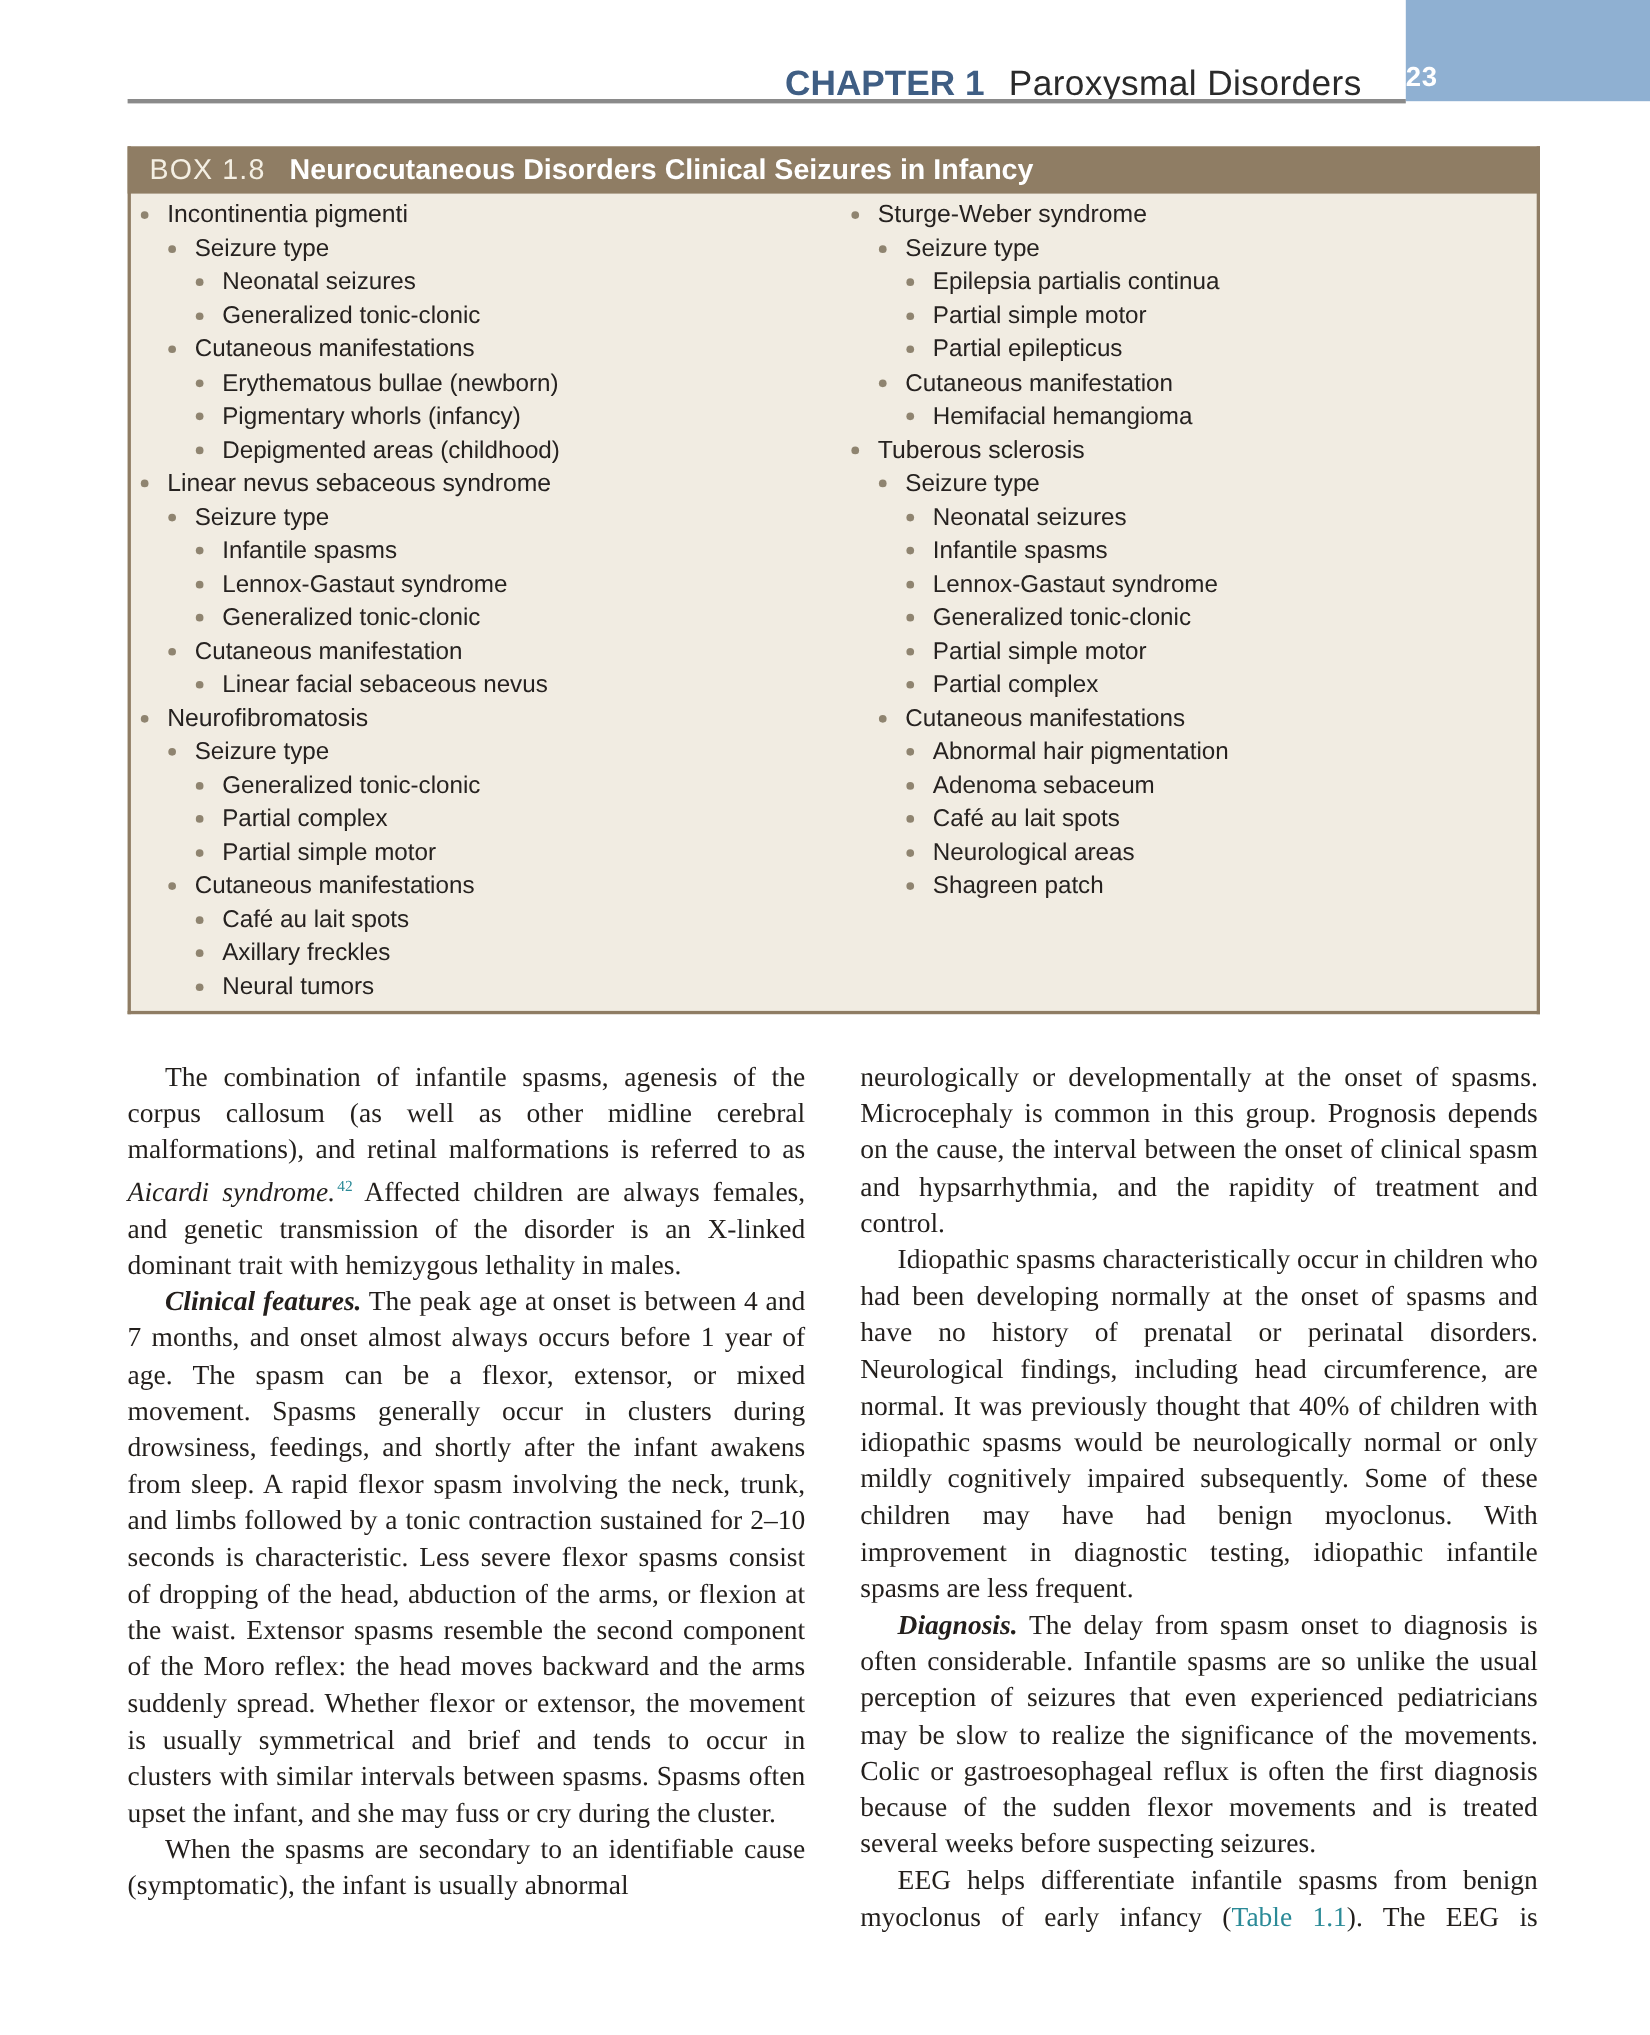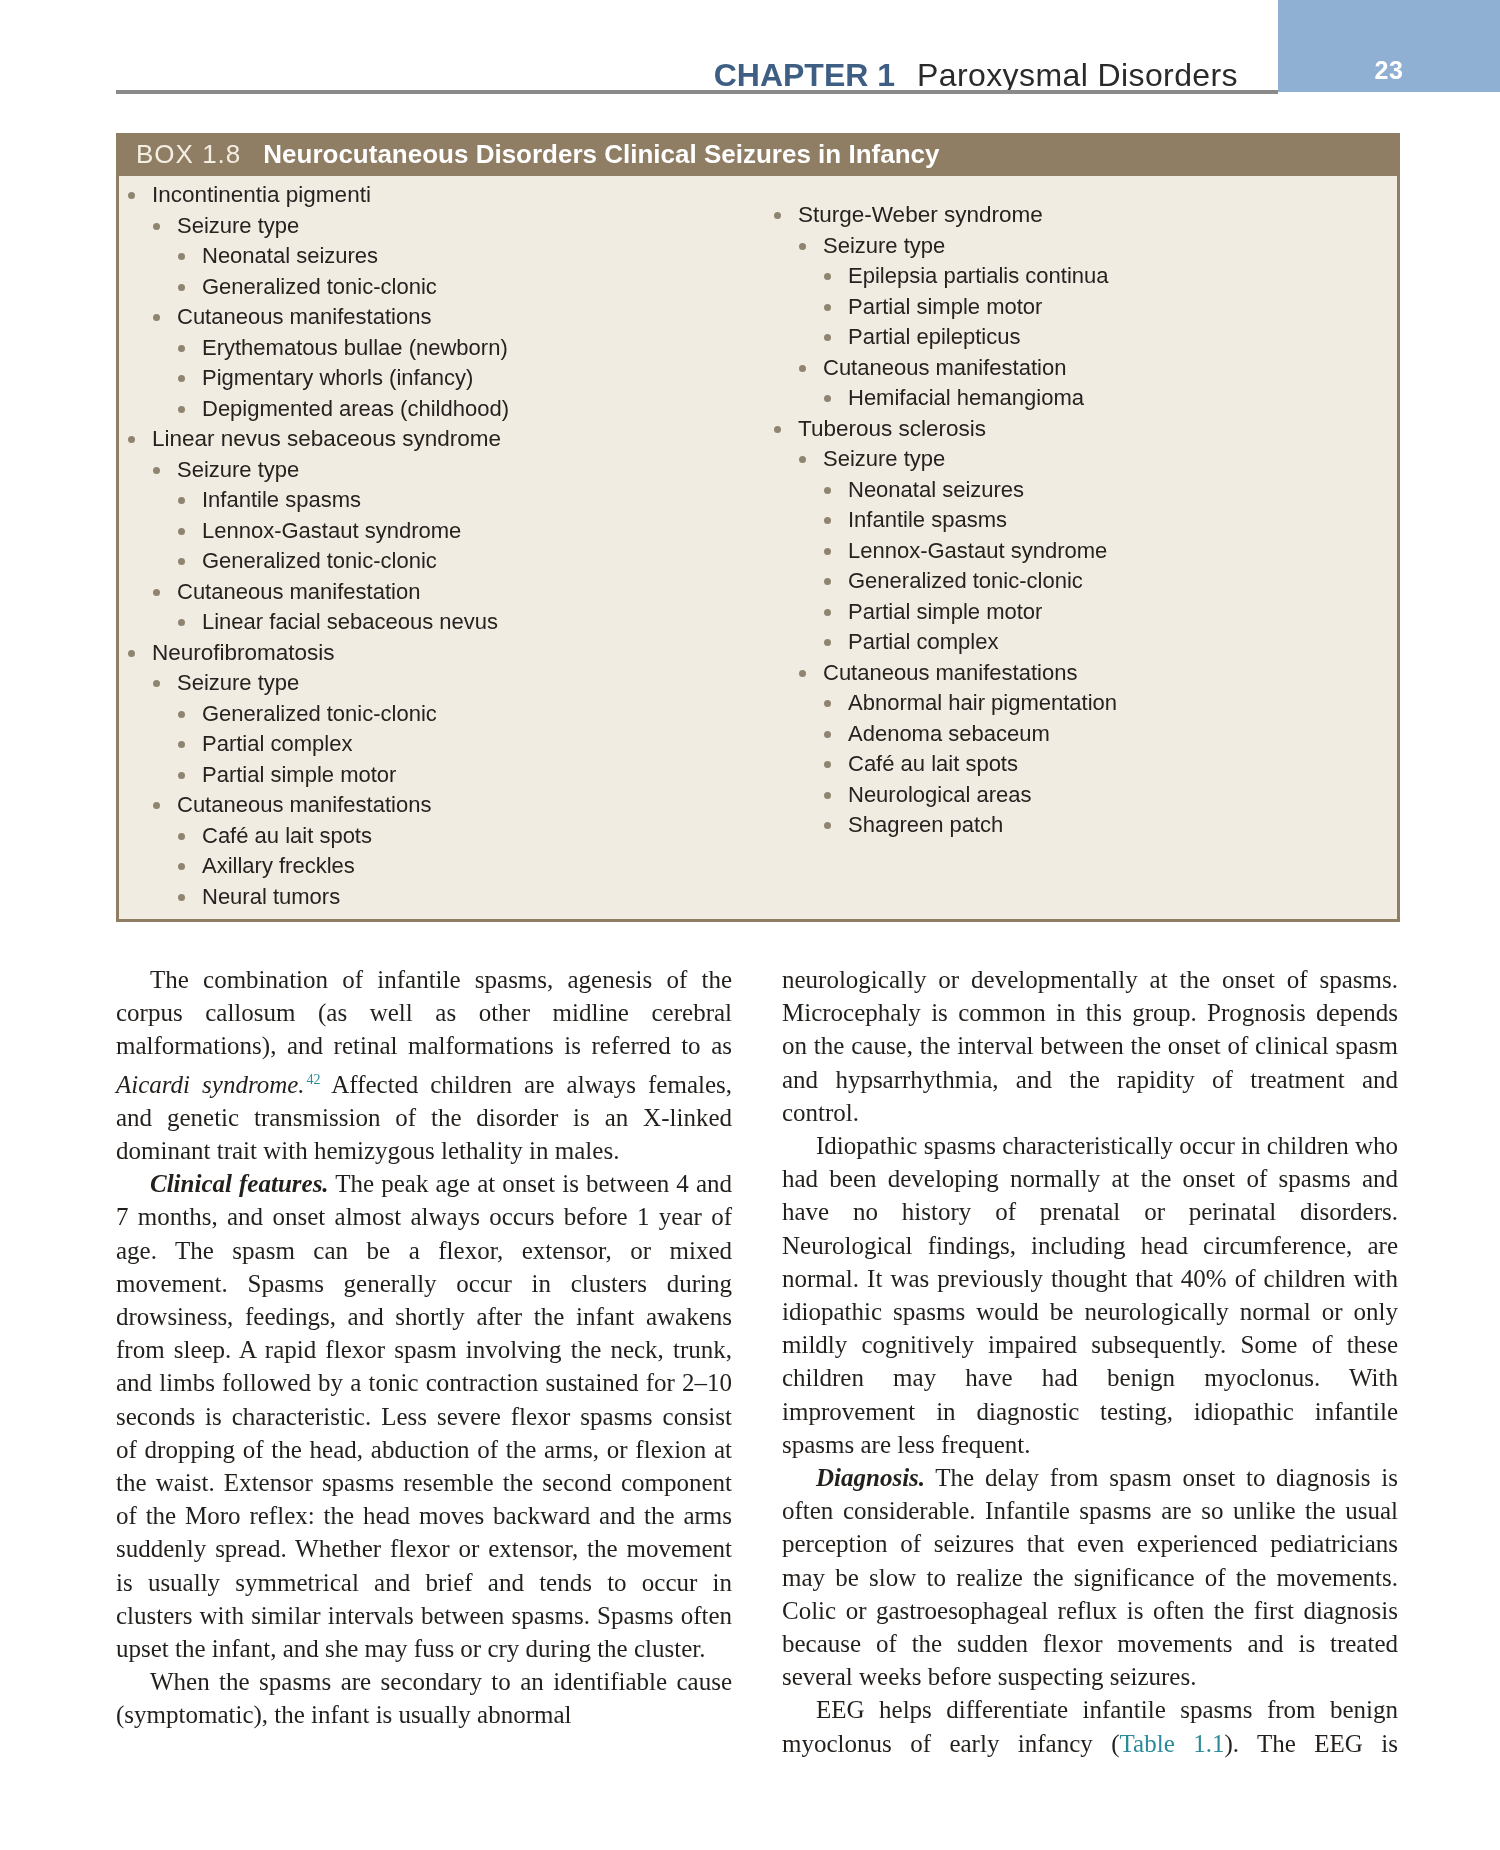--- a/index.html
+++ b/index.html
@@ -5,21 +5,21 @@
   html, body { margin:0; padding:0; }
   body {
     width:1500px; height:1850px; position:relative; overflow:hidden;
     background:#ffffff; color:#231f1c;
   }
   .tab {
     position:absolute; left:1278px; top:0; width:222px; height:92px;
     background:#8fb0d2;
   }
   .page-num {
-    position:absolute; left:1278px; width:222px; top:56px; text-align:center;
+    position:absolute; left:1278px; width:222px; top:56px; text-align:left;
     font-family:"Liberation Sans", sans-serif; font-weight:bold; font-size:25px; color:#ffffff;
     letter-spacing:0.5px;
   }
   .running-head {
     position:absolute; right:262px; top:57px; white-space:nowrap;
     font-family:"Liberation Sans", sans-serif; font-size:32px;
   }
   .chap { font-weight:bold; color:#3f5e84; margin-right:22px; }
   .chap-title { color:#2a2a2a; letter-spacing:0.4px; }
   .rule {
@@ -35,21 +35,21 @@
     font-family:"Liberation Sans", sans-serif; color:#ffffff; font-size:26px;
     line-height:43px; white-space:nowrap;
   }
   .box-label { margin-left:20px; font-weight:normal; letter-spacing:1px; color:#f4efe3; }
   .box-title { font-weight:bold; margin-left:22px; }
   .col {
     position:absolute; top:180px;
     font-family:"Liberation Sans", sans-serif; font-size:22px; color:#262220;
   }
   .col.left { left:122px; width:620px; }
-  .col.right { left:768px; width:620px;margin-top:20px; }
+  .col.right { left:768px; width:620px; }
   .li {
     position:relative; height:30.5px; line-height:30.5px; white-space:nowrap;
   }
   .li .dot {
     position:absolute; top:12px; width:7px; height:7px; border-radius:50%;
     background:#8f8470;
   }
   .li.l1 { padding-left:30px; font-size:22.5px; }
   .li.l1 .dot { left:6px; }
   .li.l2 { padding-left:55px; }

